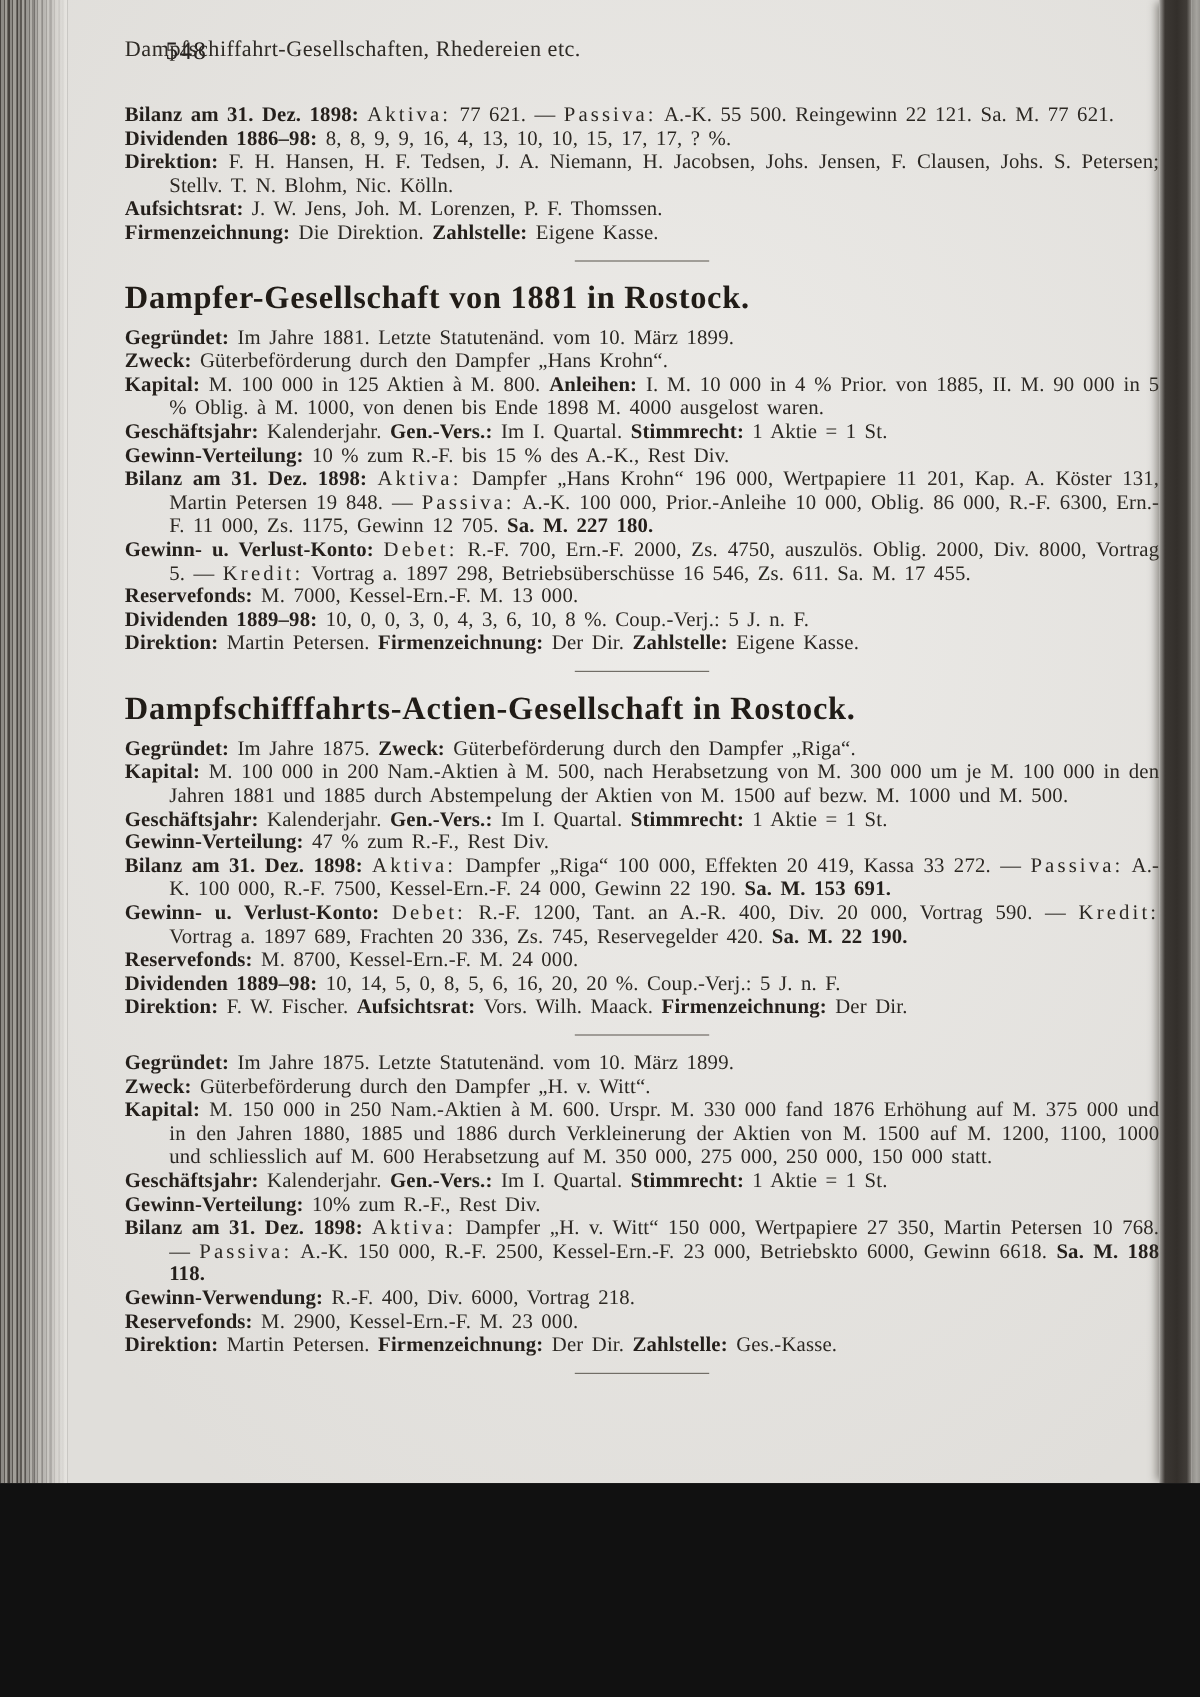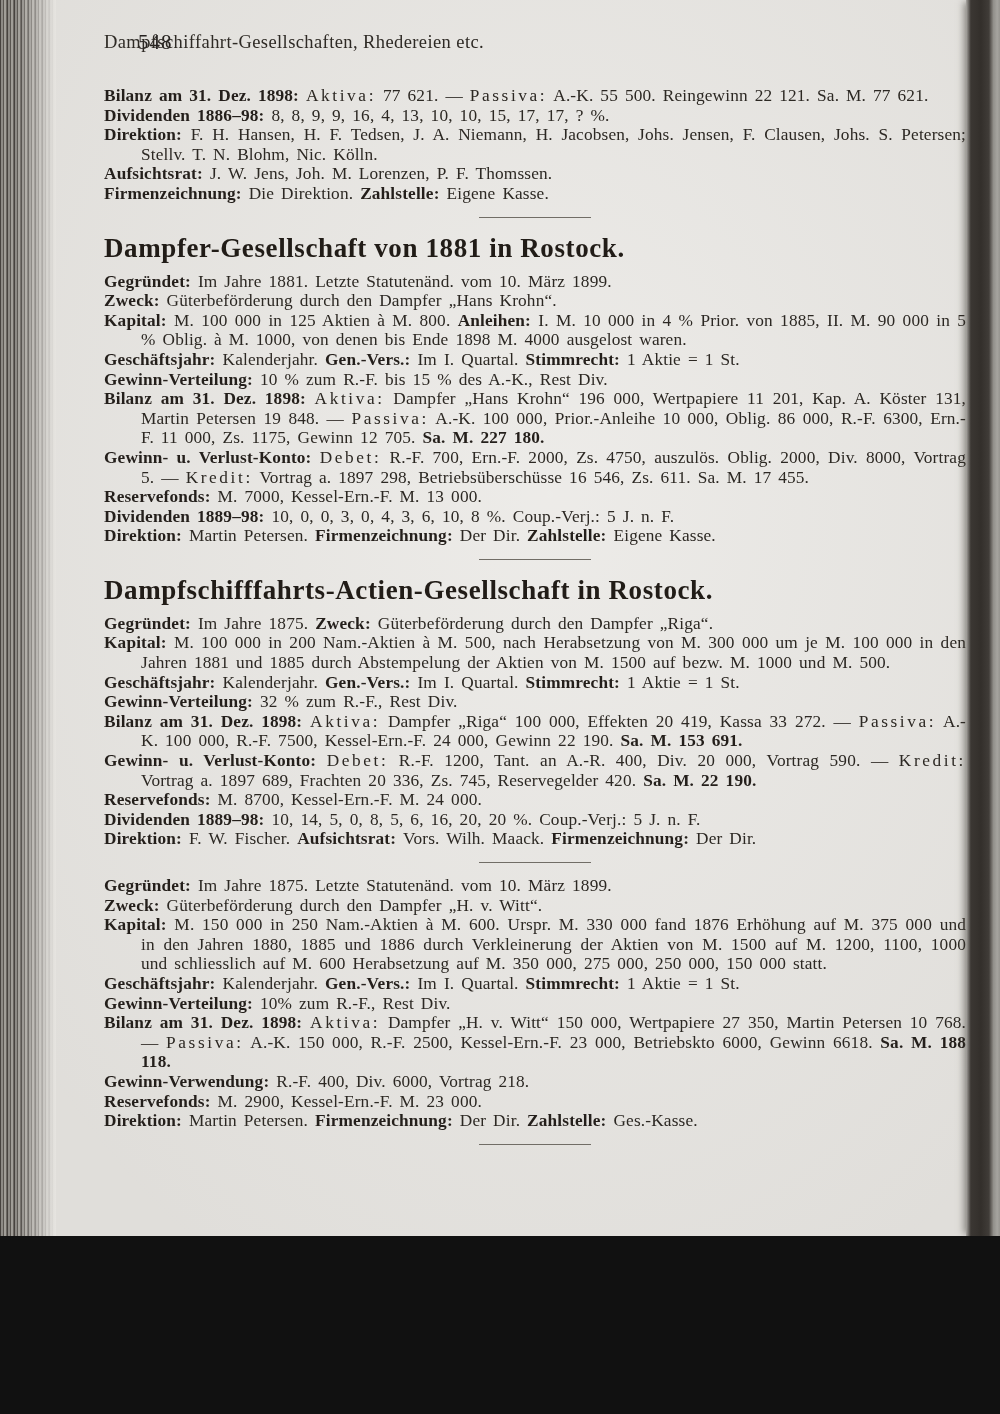--- a/index.html
+++ b/index.html
@@ -102,21 +102,21 @@
         <p class="entry"><span class="lbl">Reservefonds: </span><span class="txt">M. 7000, Kessel-Ern.-F. M. 13 000.</span></p>
         <p class="entry"><span class="lbl">Dividenden 1889–98: </span><span class="txt">10, 0, 0, 3, 0, 4, 3, 6, 10, 8 %.  Coup.-Verj.: 5 J. n. F.</span></p>
         <p class="entry"><span class="lbl">Direktion: </span><span class="txt">Martin Petersen.  </span><span class="lbl">Firmenzeichnung: </span><span class="txt">Der Dir.  </span><span class="lbl">Zahlstelle: </span><span class="txt">Eigene Kasse.</span></p>
       </section>
       <div class="divider"></div>
       <section>
         <h2 class="company-heading">Dampfschifffahrts-Actien-Gesellschaft in Rostock.</h2>
         <p class="entry"><span class="lbl">Gegründet: </span><span class="txt">Im Jahre 1875.  </span><span class="lbl">Zweck: </span><span class="txt">Güterbeförderung durch den Dampfer „Riga“.</span></p>
         <p class="entry"><span class="lbl">Kapital: </span><span class="txt">M. 100 000 in 200 Nam.-Aktien à M. 500, nach Herabsetzung von M. 300 000 um je M. 100 000 in den Jahren 1881 und 1885 durch Abstempelung der Aktien von M. 1500 auf bezw. M. 1000 und M. 500.</span></p>
         <p class="entry"><span class="lbl">Geschäftsjahr: </span><span class="txt">Kalenderjahr.  </span><span class="lbl">Gen.-Vers.: </span><span class="txt">Im I. Quartal.  </span><span class="lbl">Stimmrecht: </span><span class="txt">1 Aktie = 1 St.</span></p>
-        <p class="entry"><span class="lbl">Gewinn-Verteilung: </span><span class="txt">32 % zum R.-F., Rest Div.</span></p>
+        <p class="entry"><span class="lbl">Gewinn-Verteilung: </span><span class="txt">47 % zum R.-F., Rest Div.</span></p>
         <p class="entry"><span class="lbl">Bilanz am 31. Dez. 1898: </span><span class="sperr">Aktiva:</span><span class="txt"> Dampfer „Riga“ 100 000, Effekten 20 419, Kassa 33 272. — </span><span class="sperr">Passiva:</span><span class="txt"> A.-K. 100 000, R.-F. 7500, Kessel-Ern.-F. 24 000, Gewinn 22 190.  </span><span class="lbl">Sa. M. 153 691.</span></p>
         <p class="entry"><span class="lbl">Gewinn- u. Verlust-Konto: </span><span class="sperr">Debet:</span><span class="txt"> R.-F. 1200, Tant. an A.-R. 400, Div. 20 000, Vortrag 590. — </span><span class="sperr">Kredit:</span><span class="txt"> Vortrag a. 1897 689, Frachten 20 336, Zs. 745, Reservegelder 420.  </span><span class="lbl">Sa. M. 22 190.</span></p>
         <p class="entry"><span class="lbl">Reservefonds: </span><span class="txt">M. 8700, Kessel-Ern.-F. M. 24 000.</span></p>
         <p class="entry"><span class="lbl">Dividenden 1889–98: </span><span class="txt">10, 14, 5, 0, 8, 5, 6, 16, 20, 20 %.  Coup.-Verj.: 5 J. n. F.</span></p>
         <p class="entry"><span class="lbl">Direktion: </span><span class="txt">F. W. Fischer.  </span><span class="lbl">Aufsichtsrat: </span><span class="txt">Vors. Wilh. Maack.  </span><span class="lbl">Firmenzeichnung: </span><span class="txt">Der Dir.</span></p>
       </section>
       <div class="divider"></div>
       <section>
         <p class="entry"><span class="lbl">Gegründet: </span><span class="txt">Im Jahre 1875.  Letzte Statutenänd. vom 10. März 1899.</span></p>
         <p class="entry"><span class="lbl">Zweck: </span><span class="txt">Güterbeförderung durch den Dampfer „H. v. Witt“.</span></p>

